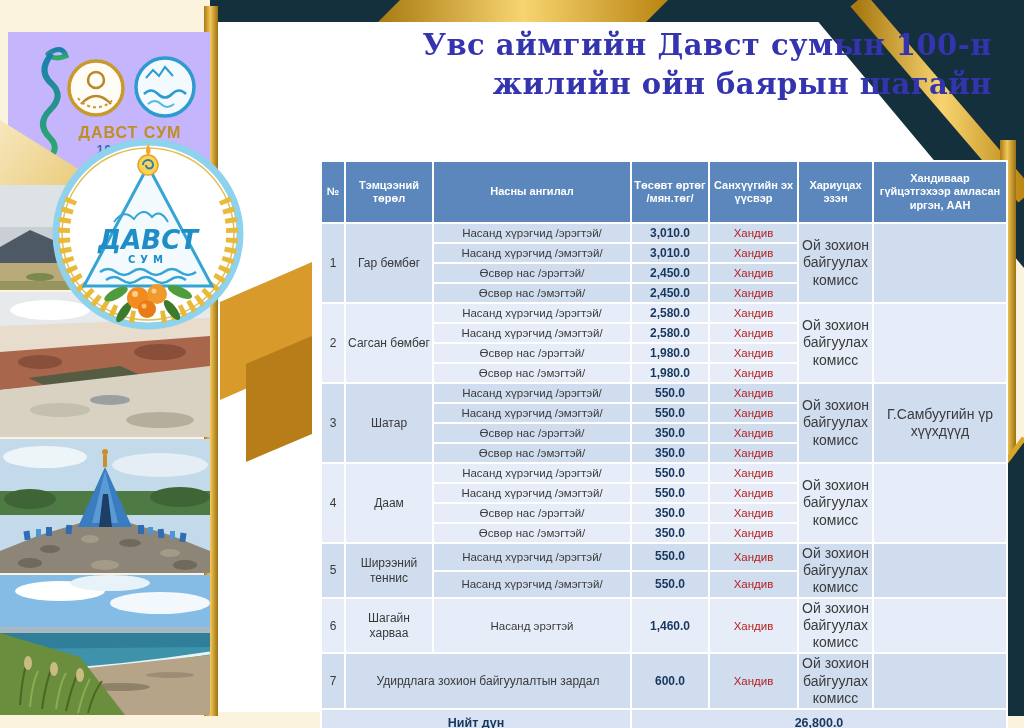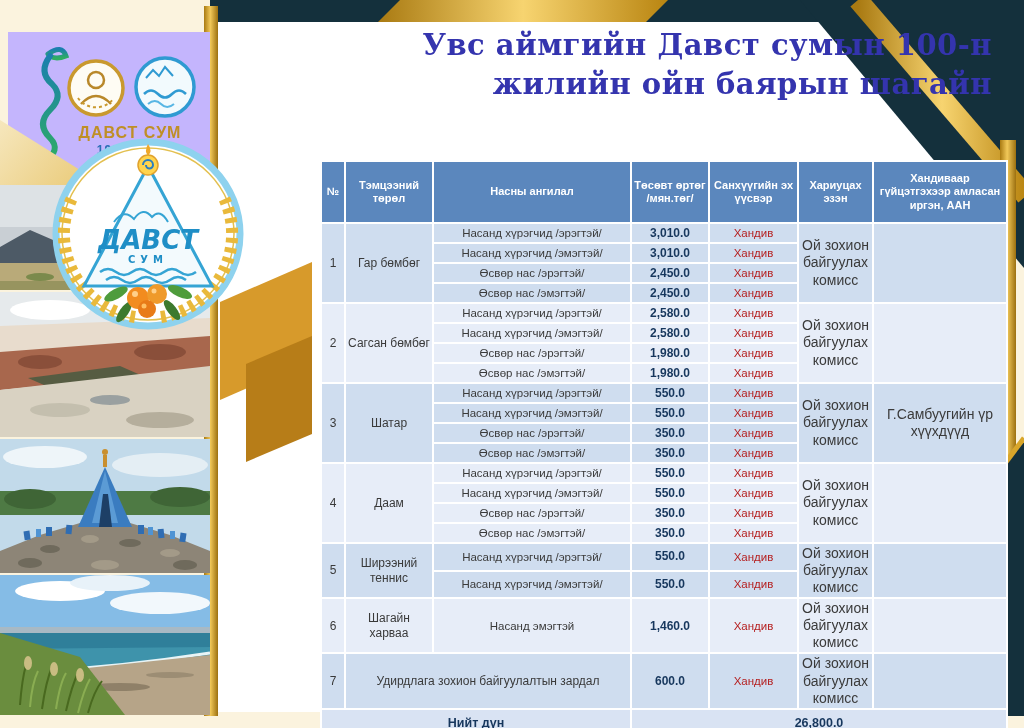--- a/index.html
+++ b/index.html
@@ -380,21 +380,21 @@
         <td class="c-age">Насанд хүрэгчид /эмэгтэй/</td>
         <td class="c-cost">550.0</td>
         <td class="c-src">Хандив</td>
       </tr>
     </tbody>
 
     <tbody class="band-b h44">
       <tr>
         <td class="c-num">6</td>
         <td class="c-type">Шагайн харваа</td>
-        <td class="c-age">Насанд эмэгтэй</td>
+        <td class="c-age">Насанд эрэгтэй</td>
         <td class="c-cost">1,460.0</td>
         <td class="c-src">Хандив</td>
         <td class="c-owner">Ой зохион байгуулах комисс</td>
         <td class="c-donor"></td>
       </tr>
     </tbody>
 
     <tbody class="band-a h46">
       <tr>
         <td class="c-num">7</td>

